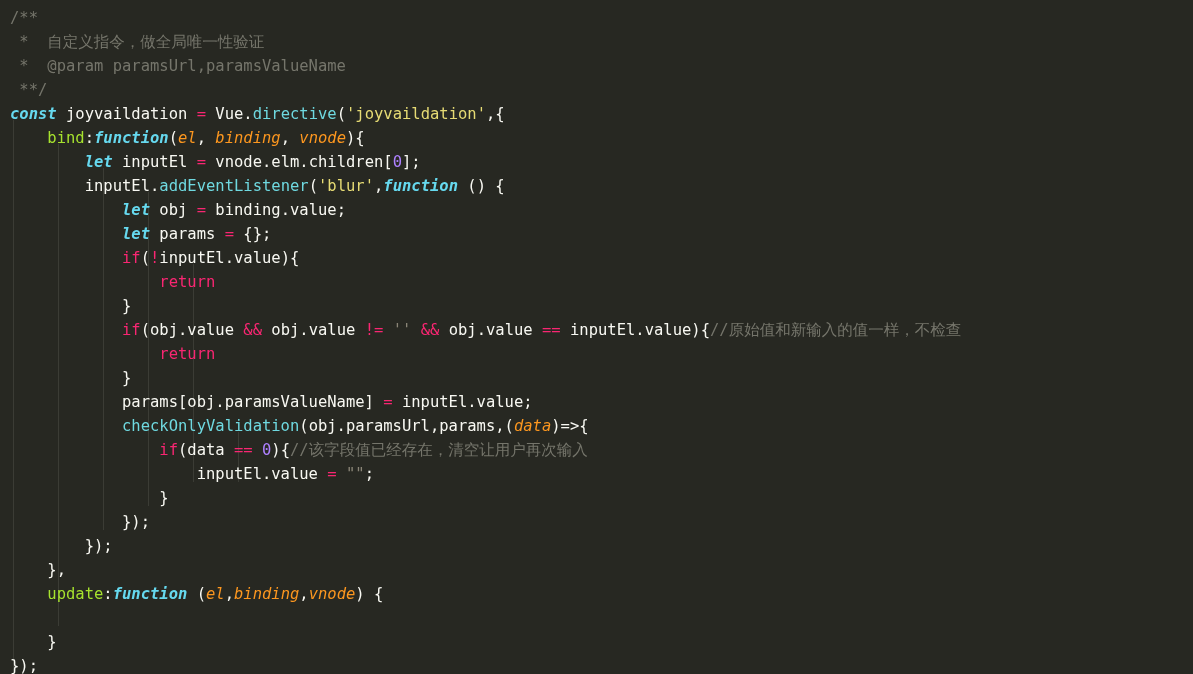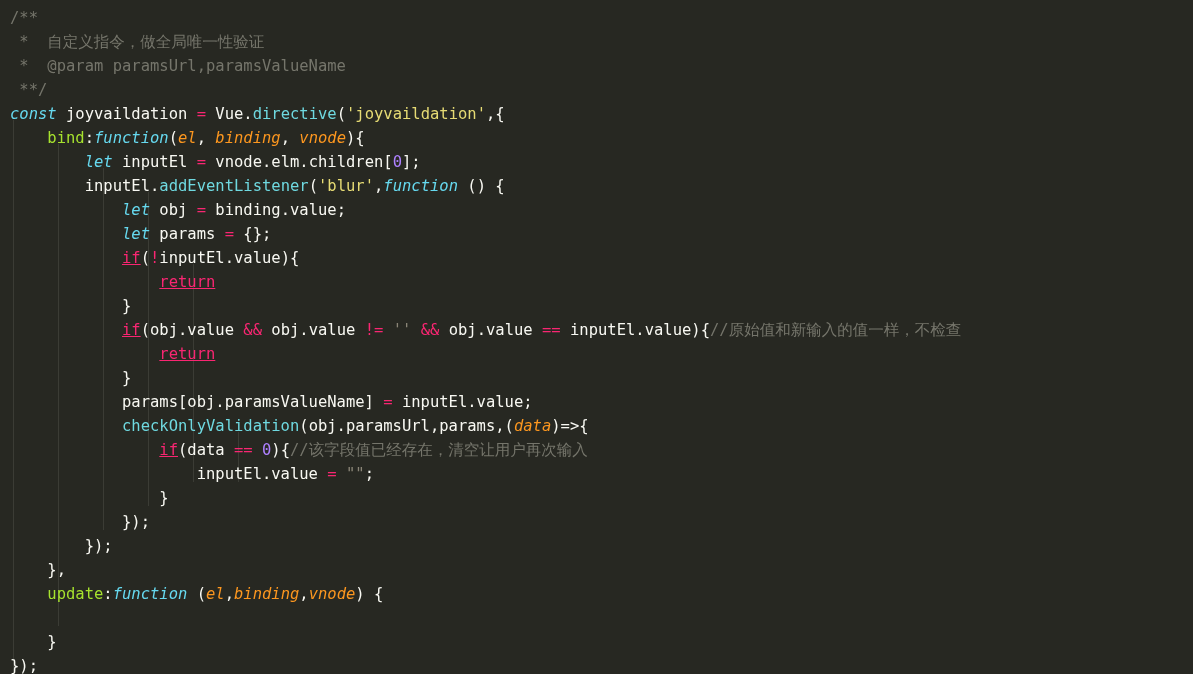--- a/index.html
+++ b/index.html
@@ -45,23 +45,23 @@
     white-space: pre;
     tab-size: 4;
   }
   .line {
     display: block;
     height: 24px;
     padding-left: 10px;
   }
   
   .cmt   { color: #75756b; }
-  .kw    { color: #f92672; text-decoration: underline; }          
+  .kw    { color: #f92672; }          
   .op    { color: #f92672; }
-  .store { color: #66d9ef; font-style: italic; }   
+  .store { color: #66d9ef; font-style: italic; font-weight: bold; }   
   .fn    { color: #6fd9e0; }          
   .prop  { color: #a6e22e; }          
   .str   { color: #e6db74; }          
   .num   { color: #ae81ff; }          
   .param { color: #fd971f; font-style: italic; }   
   .plain { color: #f8f8f2; }
   .estr  { color: #8a8577; }          
 </style>
 </head>
 <body>

